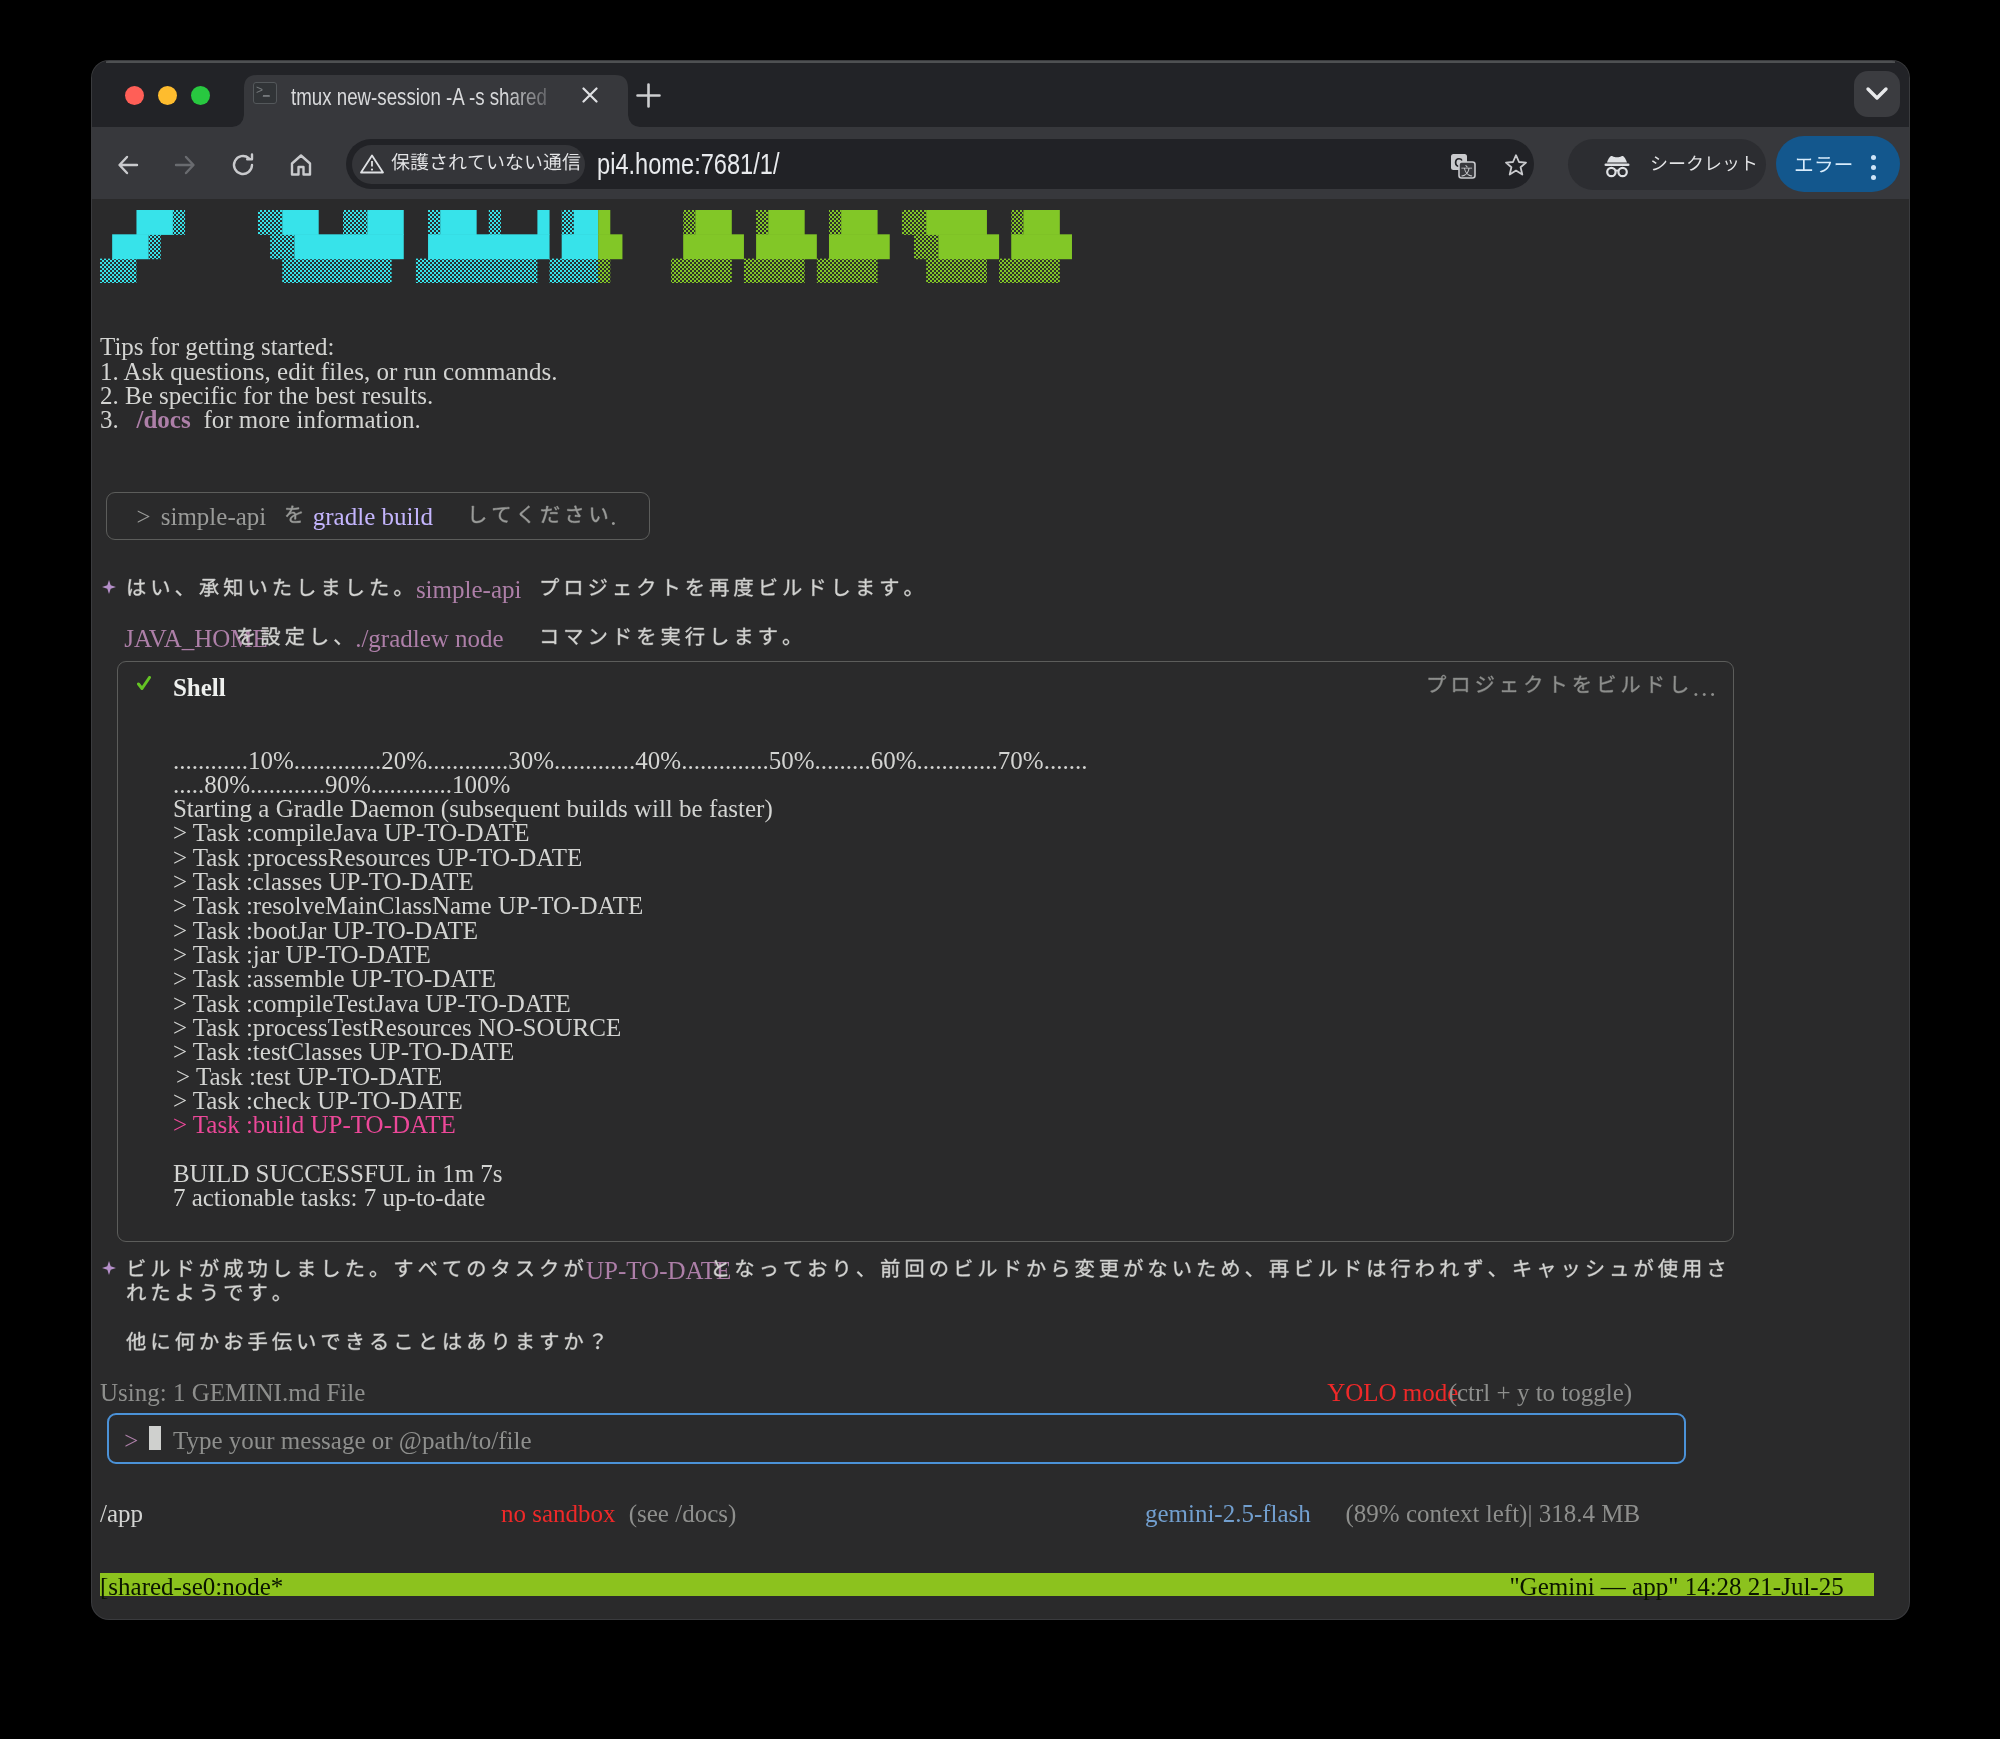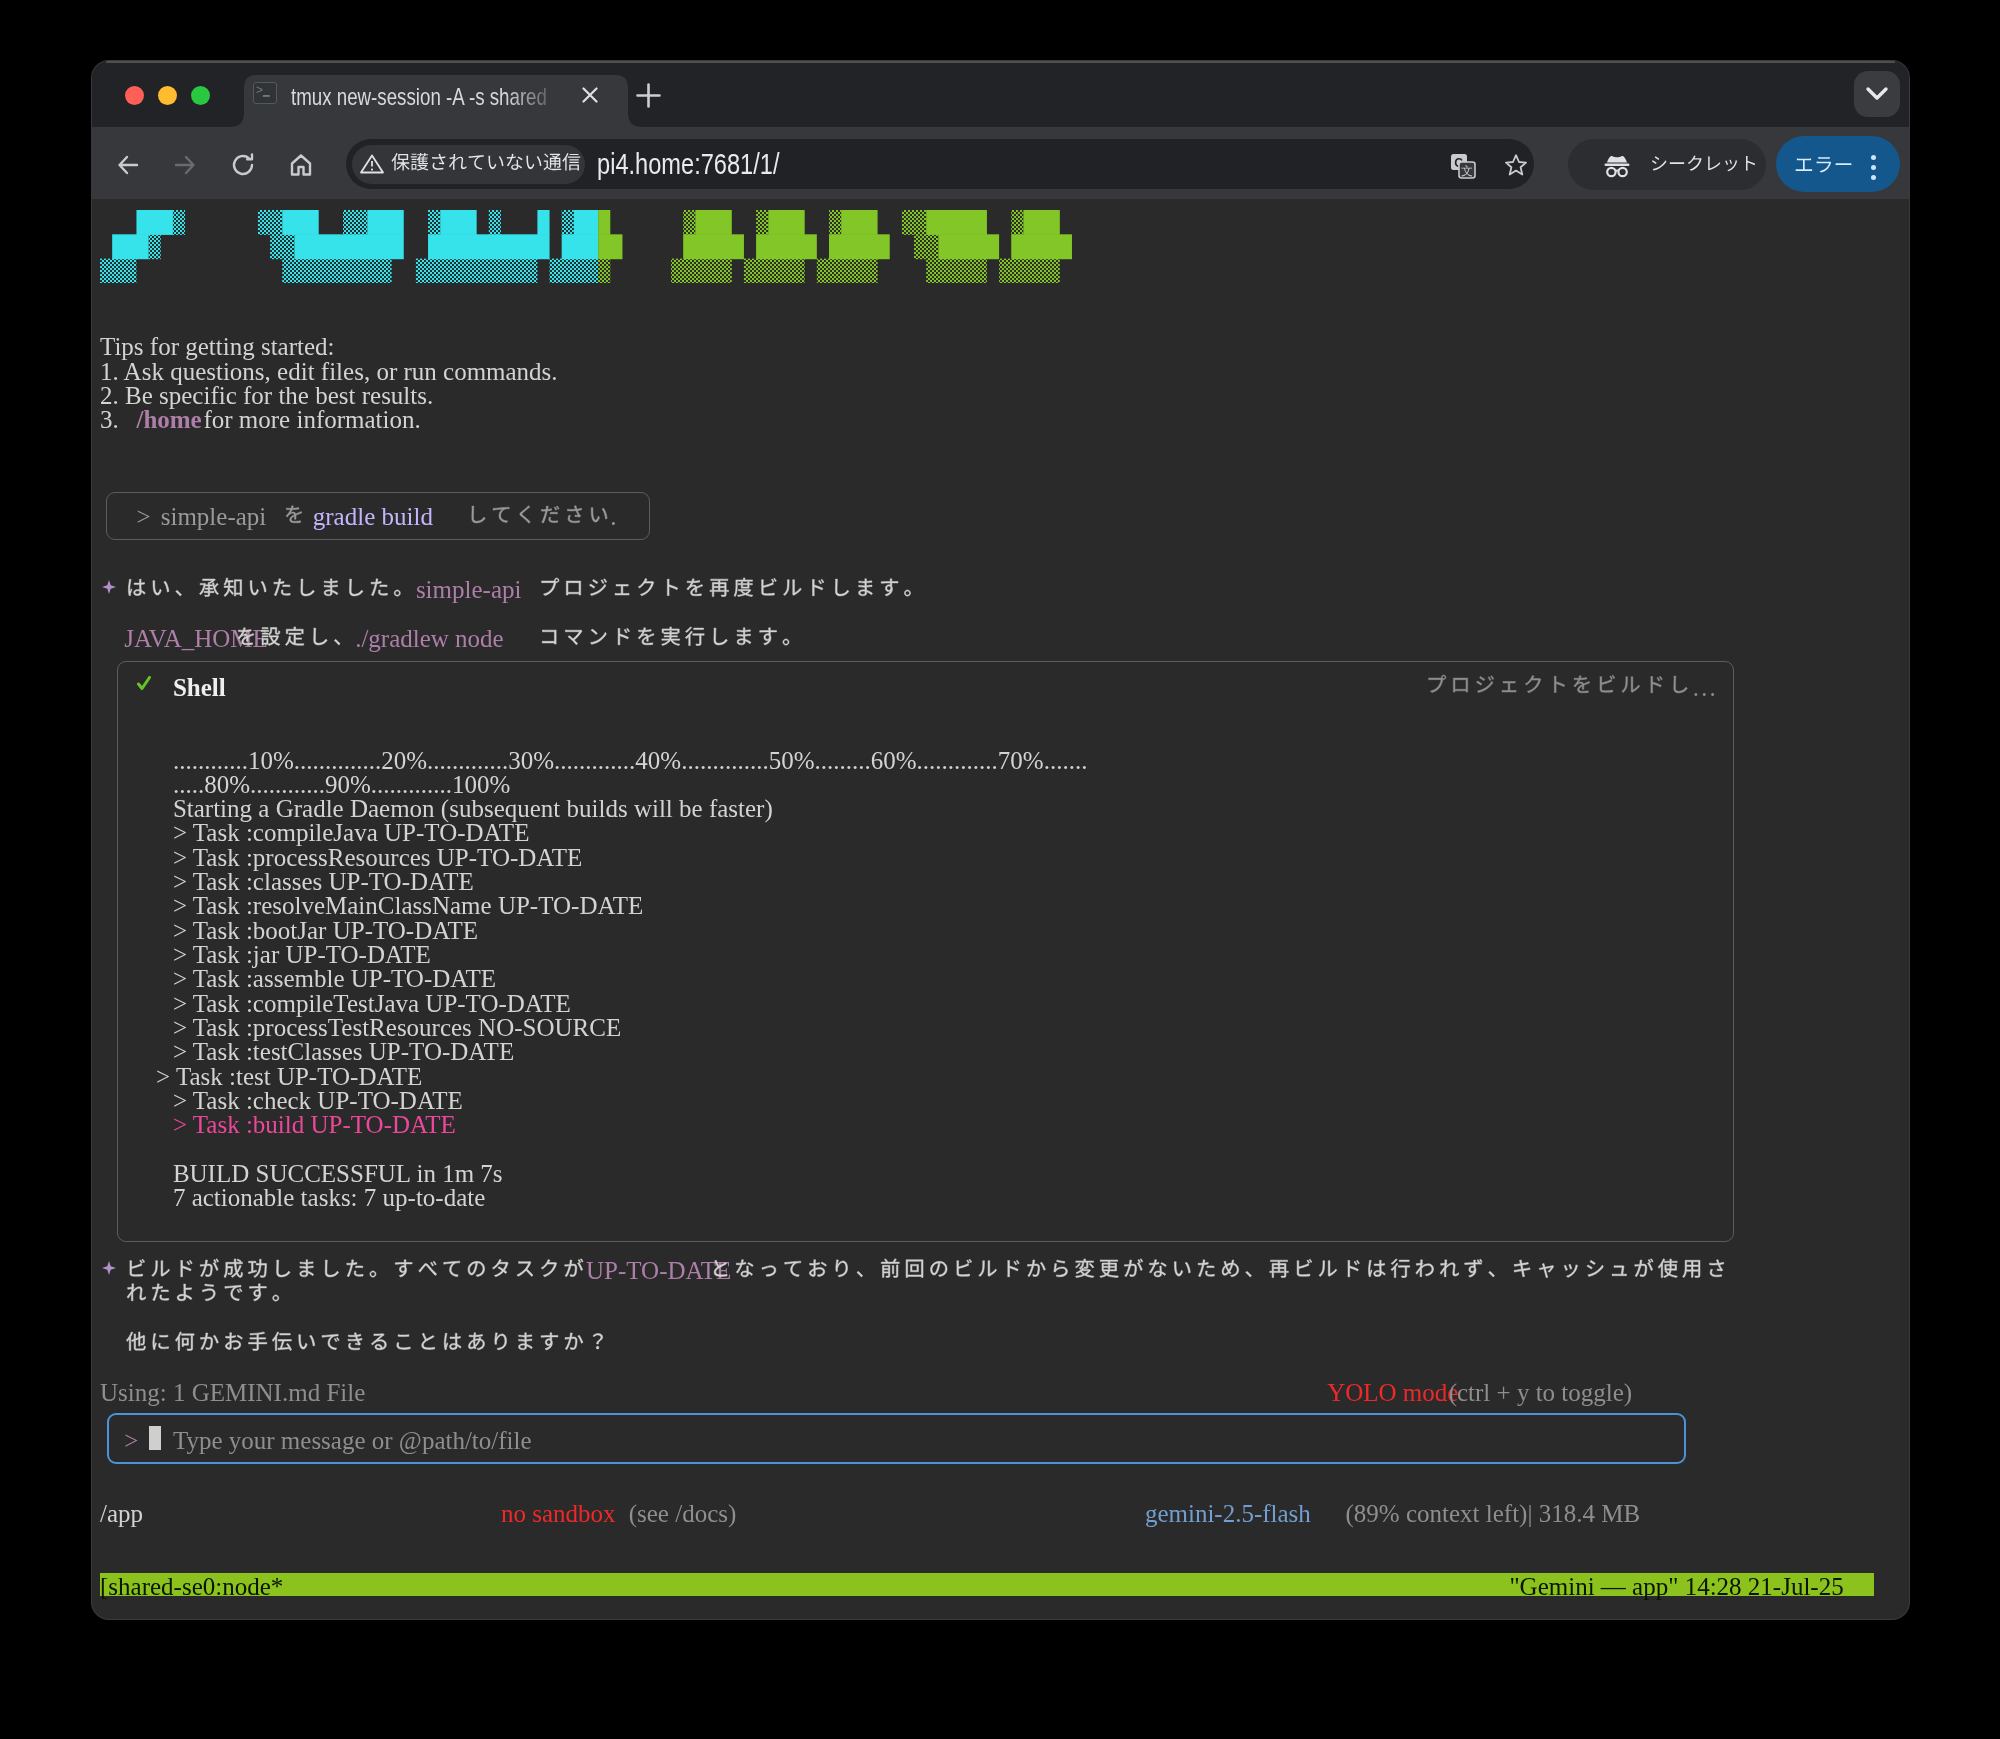--- a/index.html
+++ b/index.html
@@ -275,21 +275,21 @@
       <rect x="571.05" y="48.62" width="60.75" height="24.91" fill="url(#dg)"></rect>
       <rect x="643.95" y="48.62" width="60.75" height="24.91" fill="url(#dg)"></rect>
       <rect x="716.85" y="48.62" width="60.75" height="24.91" fill="url(#dg)"></rect>
       <rect x="826.2" y="48.62" width="60.75" height="24.91" fill="url(#dg)"></rect>
       <rect x="899.1" y="48.62" width="60.75" height="24.91" fill="url(#dg)"></rect>
     </svg>
 <div class="t" style="left:8px;top:274.21px;color:#d3d4d2">Tips for getting started:</div>
 <div class="t" style="left:8px;top:298.52px;color:#d3d4d2">1. Ask questions, edit files, or run commands.</div>
 <div class="t" style="left:8px;top:322.83px;color:#d3d4d2">2. Be specific for the best results.</div>
 <div class="t" style="left:8px;top:347.15px;color:#d3d4d2">3. </div>
-<div class="t" style="left:44.45px;top:347.15px;color:#ad7fa8;font-weight:700">/home</div>
+<div class="t" style="left:44.45px;top:347.15px;color:#ad7fa8;font-weight:700">/docs</div>
 <div class="t" style="left:105.2px;top:347.15px;color:#d3d4d2"> for more information.</div>
 <div class="bx" style="left:13.5px;top:430.7px;width:544.9px;height:48px;border:1.5px solid #5c5d5b;border-radius:9px"></div>
 <div class="t" style="left:44.45px;top:444.39px;color:#9a9b99">&gt; </div>
 <div class="t" style="left:68.75px;top:444.39px;color:#9a9b99">simple-api</div>
 <svg class="cj" style="left:190.25px;top:441.14px;color:#9a9b99" width="24.3" height="25" viewBox="0 0 24.3 25">
       <use href="#u3092" x="2.03" y="19.9"></use>
     </svg>
 <div class="t" style="left:214.55px;top:444.39px;color:#c4b5fd"> gradle build</div>
 <svg class="cj" style="left:372.5px;top:441.14px;color:#9a9b99" width="145.8" height="25" viewBox="0 0 145.8 25">
       <use href="#u3057" x="2.03" y="19.9"></use>
@@ -383,21 +383,21 @@
 <div class="t" style="left:80.9px;top:760.45px;color:#d3d4d2">&gt; Task :compileJava UP-TO-DATE</div>
 <div class="t" style="left:80.9px;top:784.76px;color:#d3d4d2">&gt; Task :processResources UP-TO-DATE</div>
 <div class="t" style="left:80.9px;top:809.07px;color:#d3d4d2">&gt; Task :classes UP-TO-DATE</div>
 <div class="t" style="left:80.9px;top:833.39px;color:#d3d4d2">&gt; Task :resolveMainClassName UP-TO-DATE</div>
 <div class="t" style="left:80.9px;top:857.7px;color:#d3d4d2">&gt; Task :bootJar UP-TO-DATE</div>
 <div class="t" style="left:80.9px;top:882.01px;color:#d3d4d2">&gt; Task :jar UP-TO-DATE</div>
 <div class="t" style="left:80.9px;top:906.32px;color:#d3d4d2">&gt; Task :assemble UP-TO-DATE</div>
 <div class="t" style="left:80.9px;top:930.63px;color:#d3d4d2">&gt; Task :compileTestJava UP-TO-DATE</div>
 <div class="t" style="left:80.9px;top:954.95px;color:#d3d4d2">&gt; Task :processTestResources NO-SOURCE</div>
 <div class="t" style="left:80.9px;top:979.26px;color:#d3d4d2">&gt; Task :testClasses UP-TO-DATE</div>
-<div class="t" style="left:64px;top:1003.57px;color:#d3d4d2">&gt; Task :test UP-TO-DATE</div>
+<div class="t" style="left:84px;top:1003.57px;color:#d3d4d2">&gt; Task :test UP-TO-DATE</div>
 <div class="t" style="left:80.9px;top:1027.88px;color:#d3d4d2">&gt; Task :check UP-TO-DATE</div>
 <div class="t" style="left:80.9px;top:1052.19px;color:#ec4899">&gt; Task :build UP-TO-DATE</div>
 <div class="t" style="left:80.9px;top:1100.82px;color:#d3d4d2">BUILD SUCCESSFUL in 1m 7s</div>
 <div class="t" style="left:80.9px;top:1125.13px;color:#d3d4d2">7 actionable tasks: 7 up-to-date</div>
 <svg class="abs" style="left:10px;top:1200.12px" width="14" height="14" viewBox="0 0 14 14">
       <path d="M7 0 L8.7 5.3 L14 7 L8.7 8.7 L7 14 L5.3 8.7 L0 7 L5.3 5.3 Z" fill="#b58fc9"></path>
     </svg>
 <svg class="cj" style="left:32.3px;top:1194.82px;color:#d3d4d2" width="461.7" height="25" viewBox="0 0 461.7 25">
       <use href="#u30D3" x="2.03" y="19.9"></use>
       <use href="#u30EB" x="26.33" y="19.9"></use>

